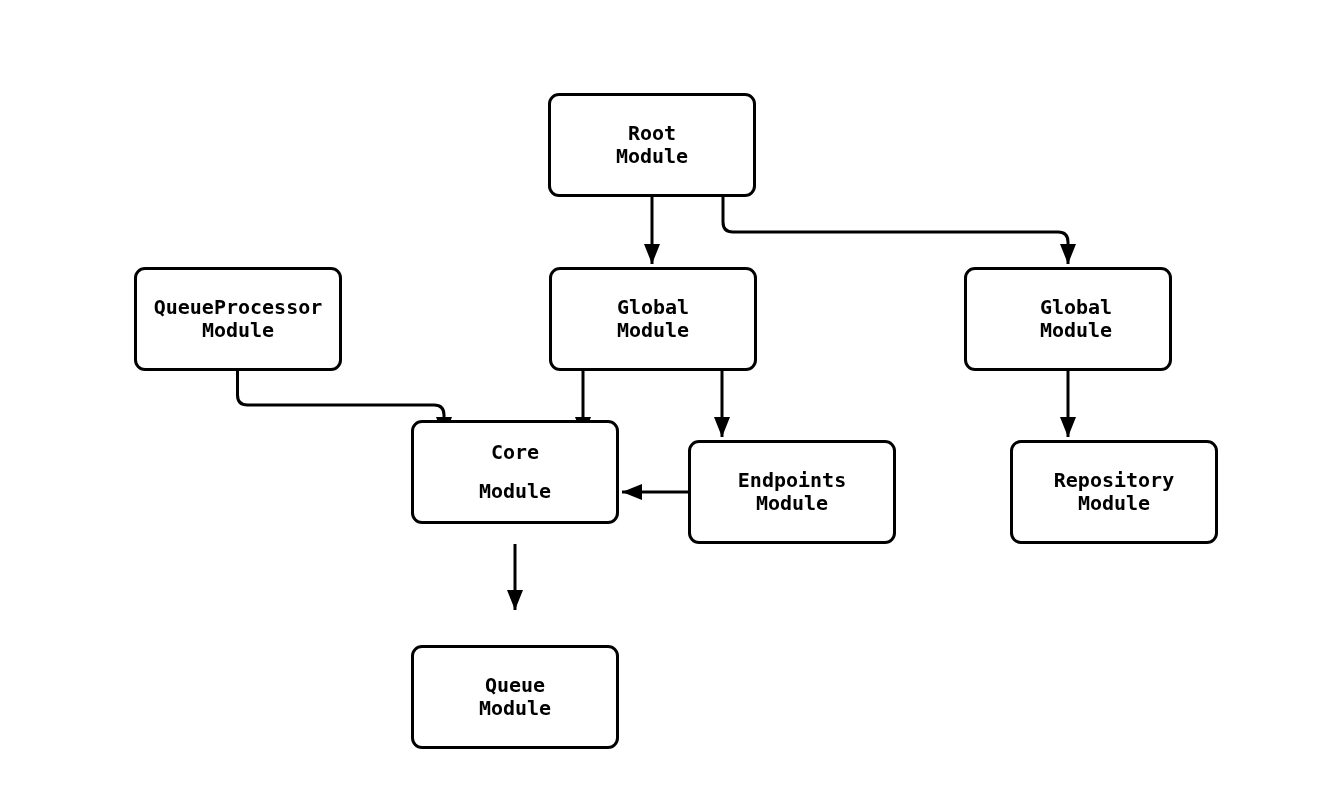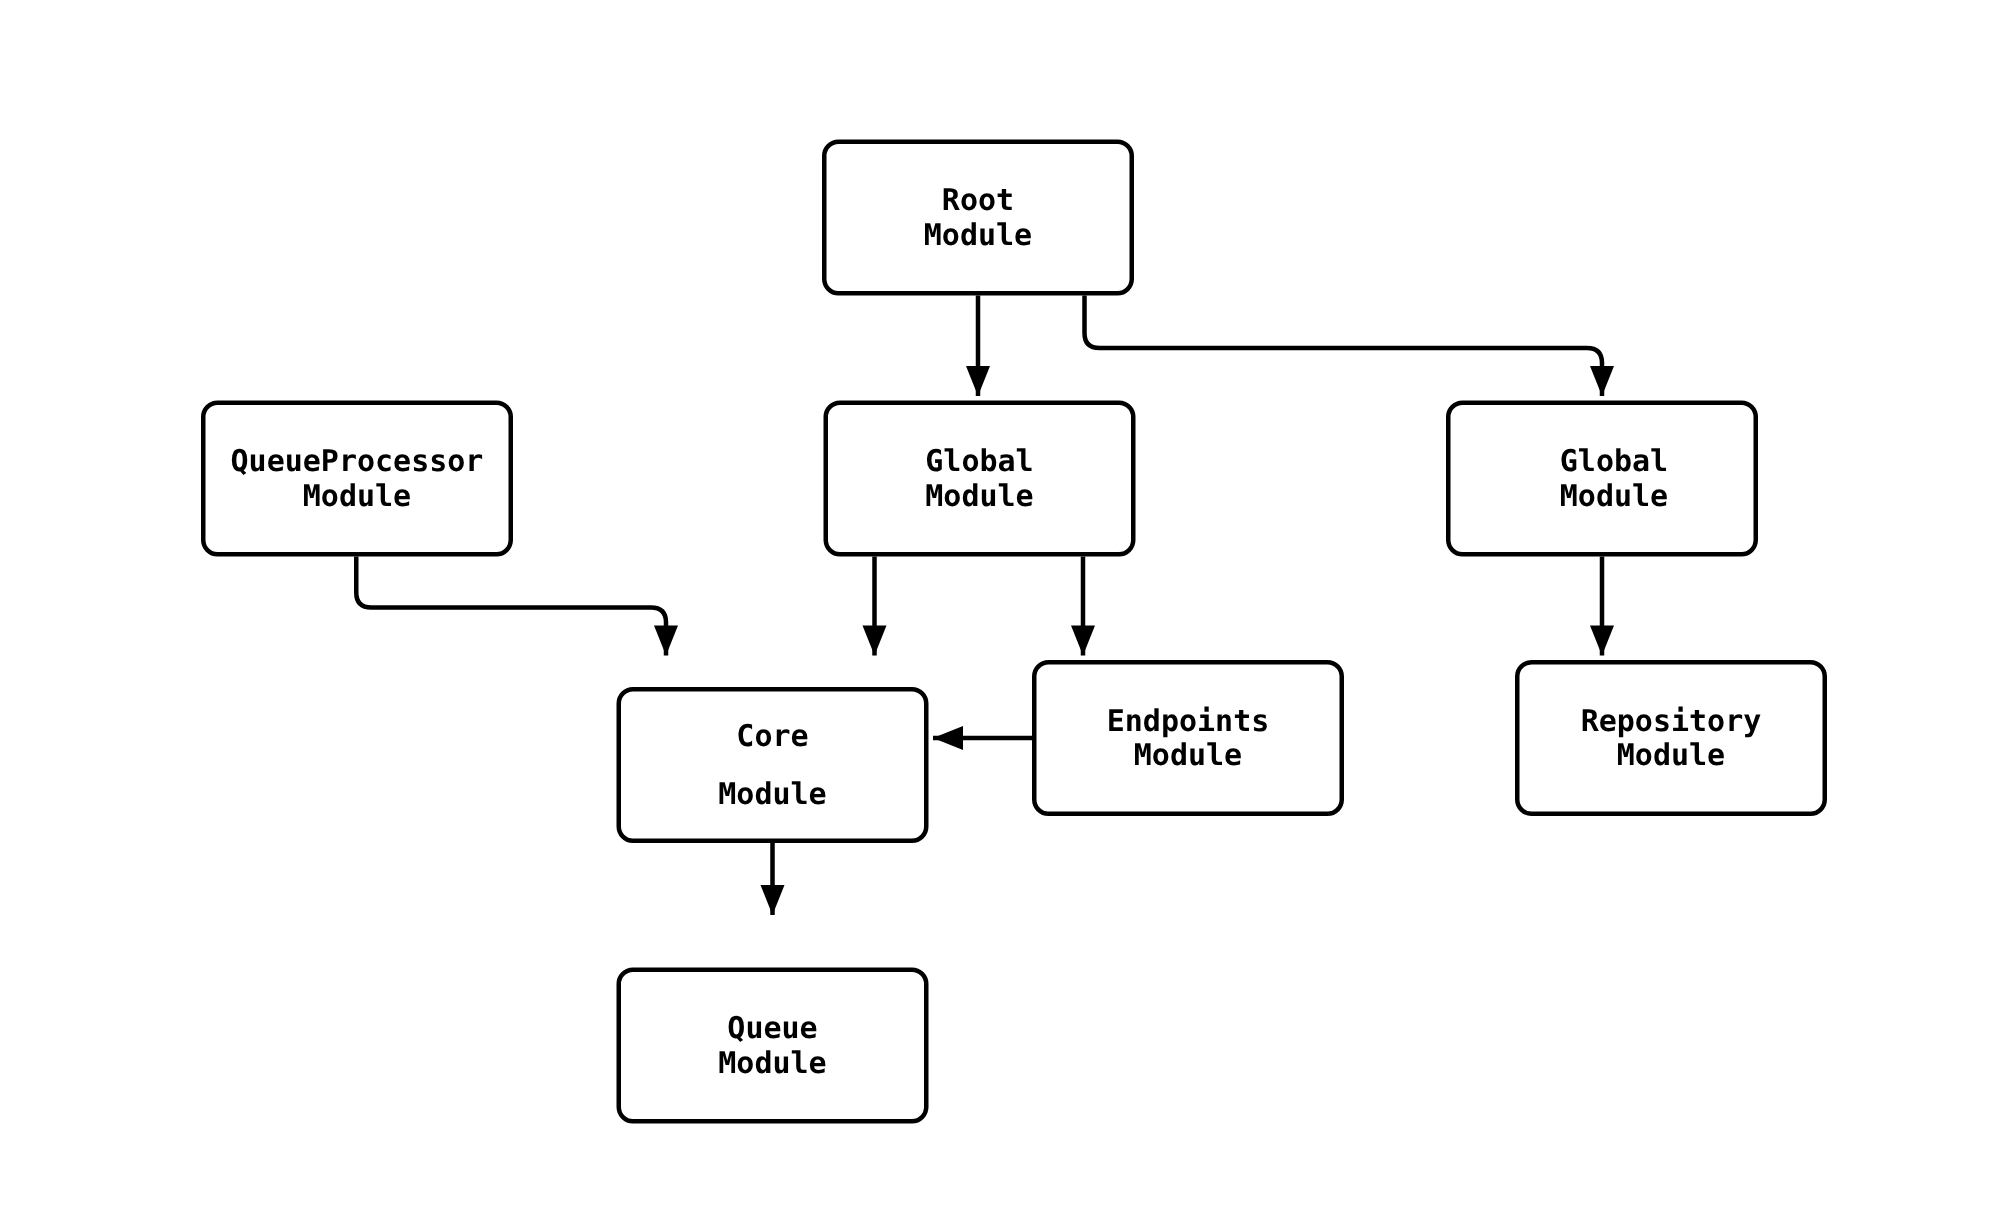--- a/index.html
+++ b/index.html
@@ -45,21 +45,21 @@
     color: #000000;
     font-weight: bold;
     font-size: 20px;
     line-height: 23px;
     letter-spacing: 0px;
   }
   .node-root          { left: 548px; top:  93px; }
   .node-queueprocessor{ left: 134px; top: 267px; }
   .node-server        { left: 549px; top: 267px; }
   .node-global        { left: 964px; top: 267px; padding-left: 16px; }
-  .node-core          { left: 411px; top: 458px; gap: 16px; }
+  .node-core          { left: 411px; top: 420px; gap: 16px; }
   .node-endpoints     { left: 688px; top: 440px; text-align: center; }
   .node-repository    { left: 964px; top: 440px; margin-left: 46px; }
   .node-queue         { left: 411px; top: 645px; }
 </style>
 </head>
 <body>
 
 <div class="canvas">
 
   <svg class="edges-layer" width="1337" height="809" viewBox="0 0 1337 809" xmlns="http://www.w3.org/2000/svg">

